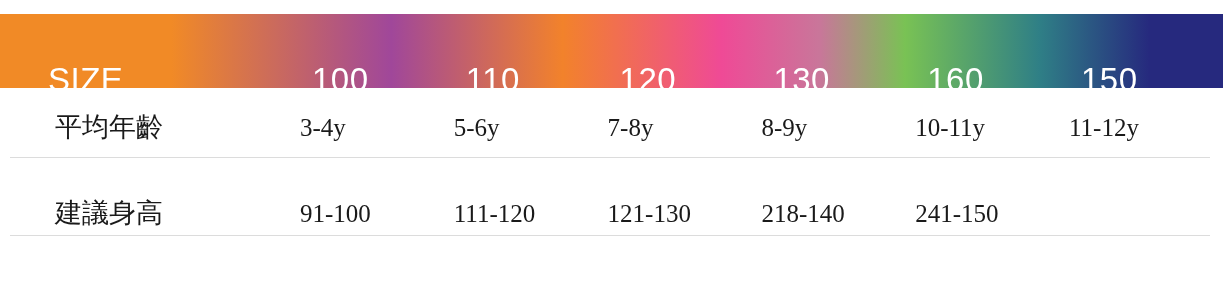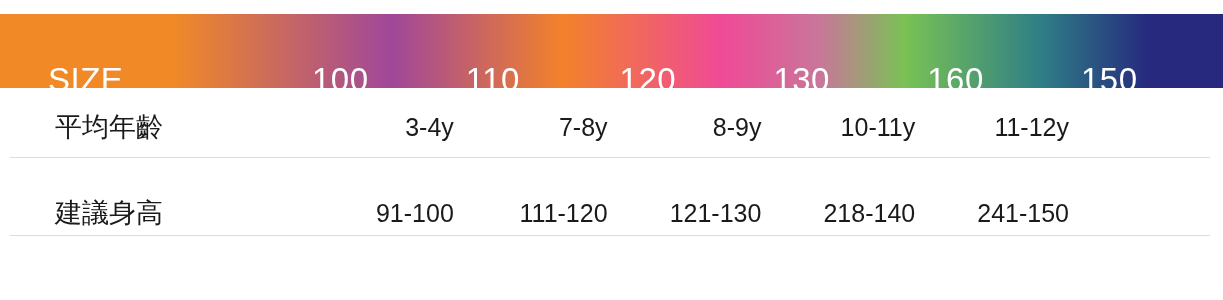--- a/index.html
+++ b/index.html
@@ -91,22 +91,23 @@
     line-height: 1;
     white-space: nowrap;
   }
   .row .cell.label-col {
     width: 300px;
     padding-left: 55px;
     font-size: 27px;
   }
   .row .cell.value-col {
     width: 153.8px;
-    text-align: right;
+    text-align: left;
     font-size: 25px;
+    font-family: Liberation Serif, serif;
   }
   .row-height .cell.label-col { font-size: 27px; }
   .row-height .cell.value-col { font-size: 25px; }
 
   
   .rule {
     position: absolute;
     left: 10px;
     width: 1200px;
     height: 1px;
@@ -128,20 +129,21 @@
     <div class="cell size-col">110</div>
     <div class="cell size-col">120</div>
     <div class="cell size-col">130</div>
     <div class="cell size-col">160</div>
     <div class="cell size-col">150</div>
   </div>
 
   <div class="row row-age">
     <div class="cell label-col">平均年齡</div>
     <div class="cell value-col">3-4y</div>
+    <div class="cell value-col">5-6y</div>
     <div class="cell value-col">7-8y</div>
     <div class="cell value-col">8-9y</div>
     <div class="cell value-col">10-11y</div>
     <div class="cell value-col">11-12y</div>
   </div>
 
   <div class="rule rule-1"></div>
 
   <div class="row row-height">
     <div class="cell label-col">建議身高</div>

